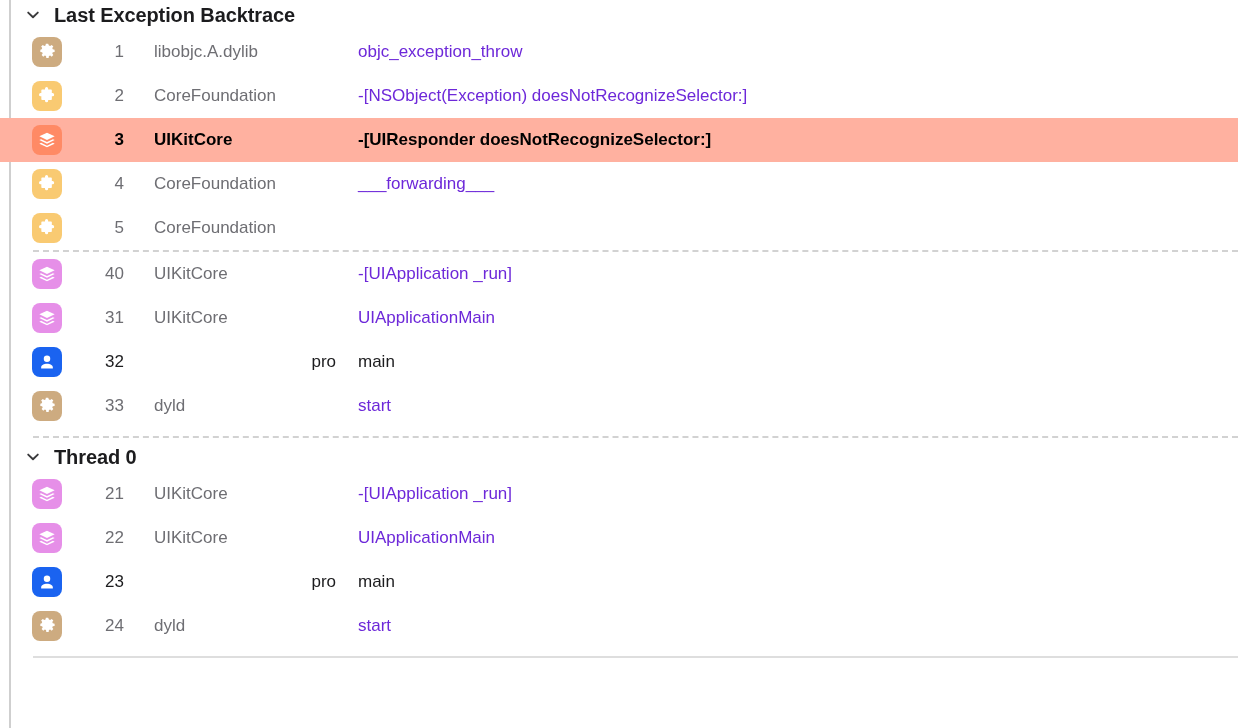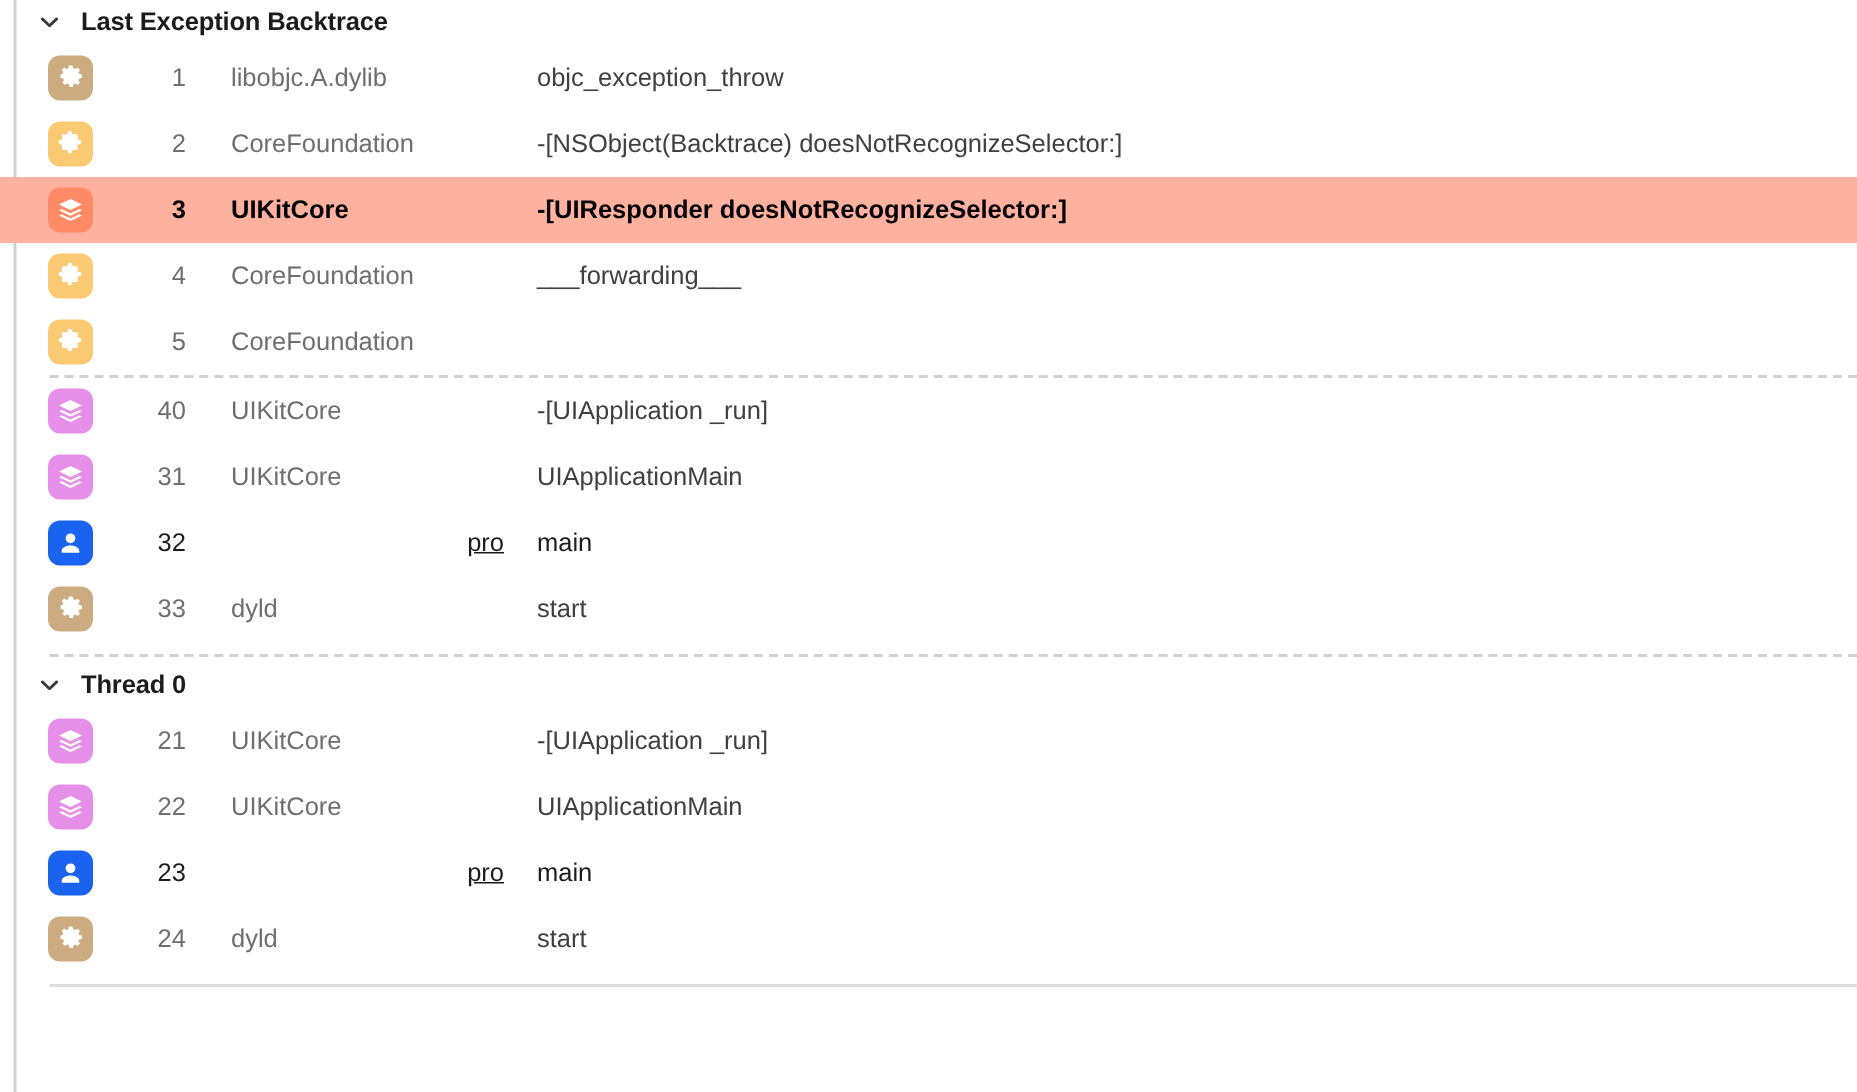--- a/index.html
+++ b/index.html
@@ -44,21 +44,21 @@
   }
   .chevron {
     width: 18px;
     height: 18px;
     flex: 0 0 18px;
     position: relative;
     margin-right: 12px;
   }
   .chevron svg { display: block; }
   .section-title {
-    font-size: 17px;
+    font-size: 20px;
     font-weight: bold;
     color: #1c1c1e;
     letter-spacing: -0.1px;
     white-space: nowrap;
   }
 
   
   .rows { width: 100%; }
 
   .row {
@@ -95,24 +95,24 @@
   }
   .row-module {
     width: 182px;
     flex: 0 0 182px;
     font-size: 17px;
     color: #6e6e73;
     margin-left: 22px;
     white-space: nowrap;
     overflow: hidden;
   }
-  .row-module.right { text-align: right; text-decoration: underline; }
+  .row-module.right { text-align: right; }
   .row-func {
     font-size: 17px;
-    color: #404040;
+    color: #6d28d9;
     margin-left: 22px;
     white-space: nowrap;
   }
 
   
   .row.user .row-index,
   .row.user .row-module,
   .row.user .row-func { color: #1c1c1e; }
   .row.user .row-index { font-weight: normal; }
 
@@ -166,21 +166,21 @@
         <span class="row-func">objc_exception_throw</span>
       </div>
       <div class="row">
         <span class="row-icon" style="background: rgb(249, 202, 114);">
           <svg width="20" height="20" viewBox="0 0 24 24" fill="#ffffff">
             <path d="M9.6 3.2a1.9 1.9 0 0 1 3.8 0v.9h3.5c.5 0 .9.4.9.9v3.5h.9a1.9 1.9 0 0 1 0 3.8h-.9v3.5c0 .5-.4.9-.9.9h-3.5v.9a1.9 1.9 0 0 1-3.8 0v-.9H6.1a.9.9 0 0 1-.9-.9v-3.5h-.9a1.9 1.9 0 0 1 0-3.8h.9V5c0-.5.4-.9.9-.9h3.5z"></path>
           </svg>
         </span>
         <span class="row-index">2</span>
         <span class="row-module">CoreFoundation</span>
-        <span class="row-func">-[NSObject(Backtrace) doesNotRecognizeSelector:]</span>
+        <span class="row-func">-[NSObject(Exception) doesNotRecognizeSelector:]</span>
       </div>
       <div class="row selected">
         <span class="row-icon" style="background: rgb(255, 138, 101);">
           <svg width="20" height="20" viewBox="0 0 24 24" fill="#ffffff">
             <path d="M12 3.2 2.8 7.6 12 12l9.2-4.4L12 3.2zM4.9 11.1 2.8 12.1 12 16.5l9.2-4.4-2.1-1-7.1 3.4-7.1-3.4zm0 4.3-2.1 1L12 20.8l9.2-4.4-2.1-1-7.1 3.4-7.1-3.4z"></path>
           </svg>
         </span>
         <span class="row-index">3</span>
         <span class="row-module">UIKitCore</span>
         <span class="row-func">-[UIResponder doesNotRecognizeSelector:]</span>

